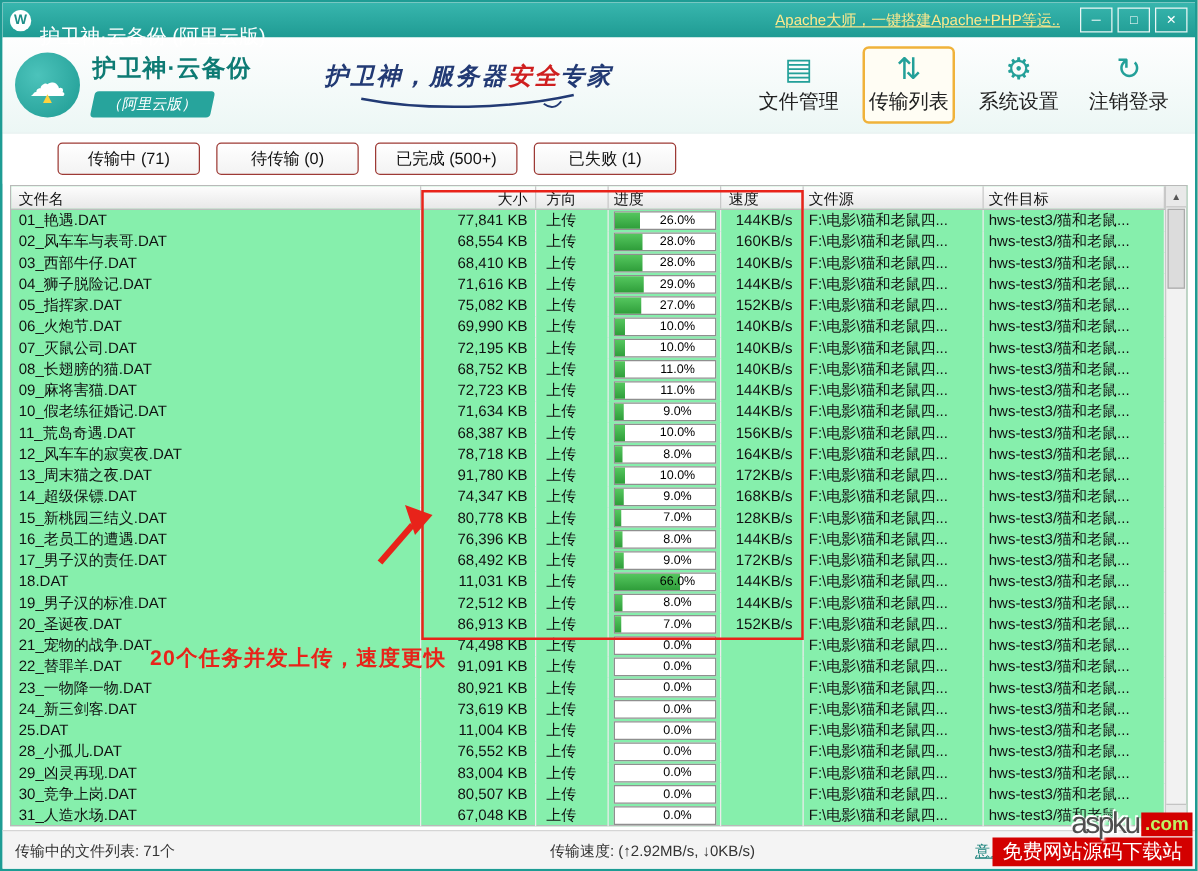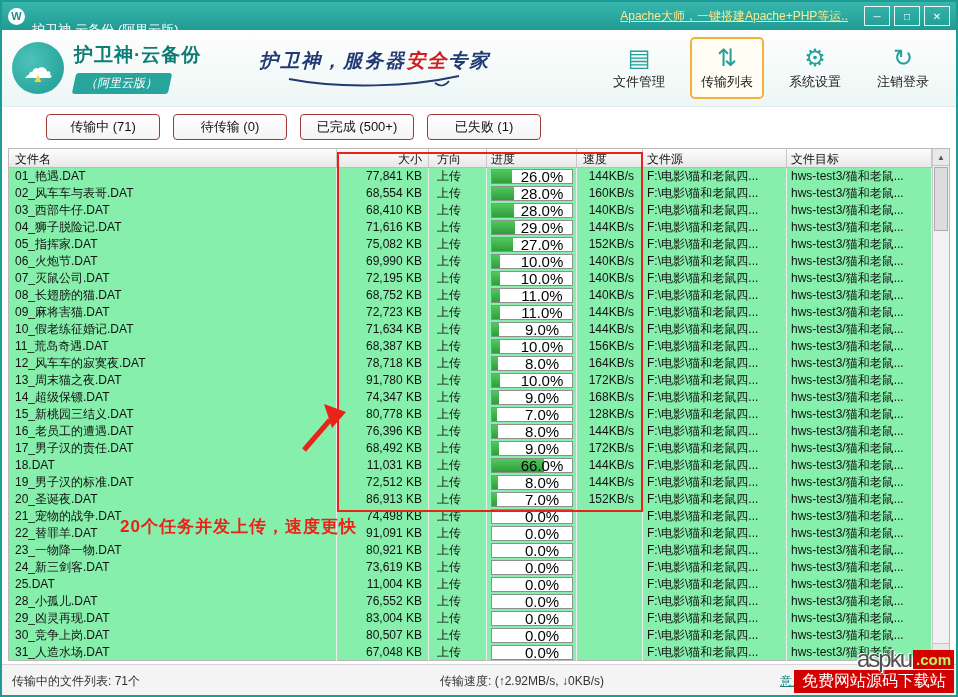--- a/index.html
+++ b/index.html
@@ -3,21 +3,21 @@
 <meta charset="utf-8">
 <style>
   html,body{margin:0;padding:0;background:#9a9a9a;}
   .window{width:958px;height:697px;position:relative;background:#fff;border:2px solid #1e9c94;
           box-sizing:border-box;font-family:"Liberation Sans",sans-serif;overflow:hidden;}
   
   .titlebar{height:28px;background:linear-gradient(#38b6ae,#1f9b93);display:flex;align-items:center;
             padding:0 6px;color:#fff;}
   .app-icon{width:17px;height:17px;border-radius:50%;background:#fff;color:#1e8f88;font-size:11px;
             font-weight:bold;display:flex;align-items:center;justify-content:center;margin-right:7px;flex:0 0 auto;}
-  .title{font-size:13px;margin-top:27px;}
+  .title{font-size:16px;margin-top:27px;}
   .promo{margin-left:auto;color:#ffe98c;font-size:12px;text-decoration:underline;margin-right:16px;cursor:pointer;}
   .winbtns{display:flex;gap:4px;}
   .winbtn{width:24px;height:18px;border:1px solid rgba(255,255,255,.9);display:flex;align-items:center;
           justify-content:center;font-size:10px;color:#fff;cursor:pointer;}
   
   .header{height:76px;background:linear-gradient(#fefefe,#ecf7f5);display:flex;align-items:center;
           padding:0 10px;border-bottom:1px solid #dfeeec;}
   .logo{width:52px;height:52px;border-radius:50%;background:radial-gradient(circle at 35% 35%,#4cc3bb,#1d9a92);
         display:flex;align-items:center;justify-content:center;position:relative;flex:0 0 auto;}
   .logo .cloud{color:#fff;font-size:30px;line-height:1;}
@@ -29,21 +29,21 @@
   .slogan{margin-left:58px;text-align:center;}
   .slogan-text{font-family:"Liberation Serif",serif;font-style:italic;font-weight:bold;font-size:19px;
                color:#223a74;letter-spacing:2px;}
   .slogan-text .hl{color:#cf1f1f;}
   .swoosh{display:block;margin:0 auto;}
   .nav{margin-left:auto;display:flex;gap:14px;margin-right:6px;}
   .nav-item{width:70px;height:58px;display:flex;flex-direction:column;align-items:center;justify-content:center;
             gap:3px;cursor:pointer;border:2px solid transparent;border-radius:5px;}
   .nav-item.active{border-color:#f0b23a;background:#fffdf4;}
   .nav-icon{font-size:24px;color:#23a099;line-height:1;}
-  .nav-label{font-size:13px;color:#222;}
+  .nav-label{font-size:16px;color:#222;}
   
   .tabsrow{height:40px;display:flex;align-items:center;gap:13px;padding:0 8px;background:#fff;}
   .tab{min-width:92px;text-align:center;padding:3px 10px;border:1px solid #9d3a35;border-radius:4px;
        background:linear-gradient(#ffffff,#f3f3f3);font-size:13px;color:#111;cursor:pointer;}
   .tab.active{font-weight:normal;margin-left:36px;}
   
   .tablewrap{position:absolute;left:6px;right:6px;top:146px;height:513px;border:1px solid #b9b9b9;
              box-sizing:border-box;background:#86efac;}
   .thead{display:flex;height:18px;background:linear-gradient(#fdfdfd,#e8e8e8);border-bottom:1px solid #bdbdbd;
          margin-right:17px;}
@@ -56,21 +56,21 @@
   .c-name{width:328px;padding-left:6px;}
   .c-size{width:92px;text-align:right;padding-right:6px;}
   .c-dir{width:58px;padding-left:8px;}
   .c-prog{width:90px;display:flex;align-items:center;justify-content:center;}
   .c-speed{width:66px;text-align:right;padding-right:8px;}
   .c-src{width:144px;padding-left:4px;}
   .c-dst{flex:1;padding-left:4px;}
   .th.c-prog{display:block;}
   .pbox{width:80px;height:13px;border:1px solid #8f8f8f;background:#fff;position:relative;}
   .pfill{position:absolute;left:0;top:0;bottom:0;background:linear-gradient(#55c75f,#2f9e3a);}
-  .plabel{position:absolute;left:0;right:0;top:0;text-align:center;font-size:15px;line-height:13px;color:#000;padding-left:21px;}
+  .plabel{position:absolute;left:0;right:0;top:0;text-align:center;font-size:10px;line-height:13px;color:#000;padding-left:21px;}
   
   .vscroll{position:absolute;right:0;top:0;bottom:0;width:17px;background:#f2f2f2;border-left:1px solid #c8c8c8;
            box-sizing:border-box;}
   .sarrow{height:16px;background:#e9e9e9;border-bottom:1px solid #c4c4c4;font-size:8px;color:#555;
           display:flex;align-items:center;justify-content:center;cursor:pointer;}
   .sarrow.down{position:absolute;bottom:0;left:0;right:0;border-top:1px solid #c4c4c4;border-bottom:none;}
   .sthumb{position:absolute;top:18px;left:1px;right:1px;height:62px;background:#dcdcdc;border:1px solid #ababab;
           cursor:pointer;}
   
   .statusbar{position:absolute;left:0;right:0;bottom:0;height:30px;background:#f4f4f4;

